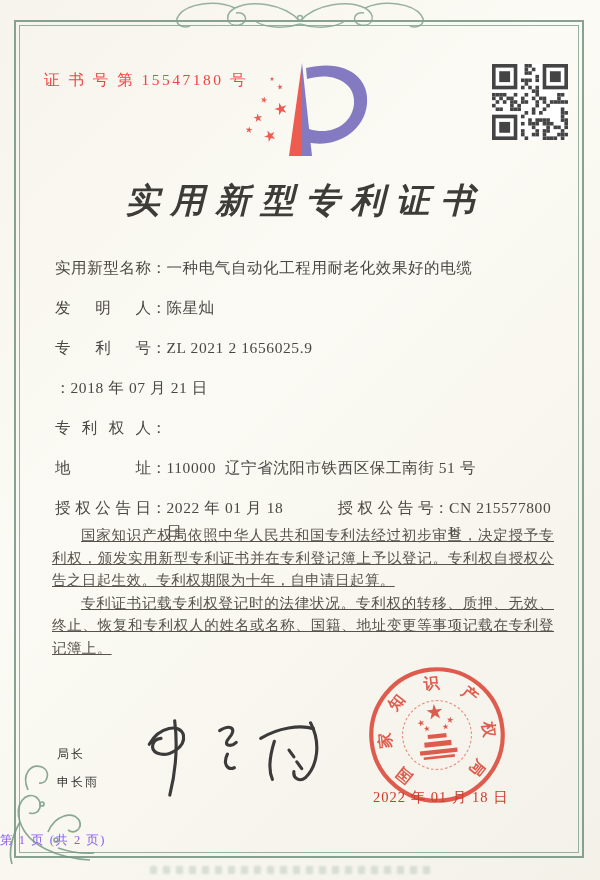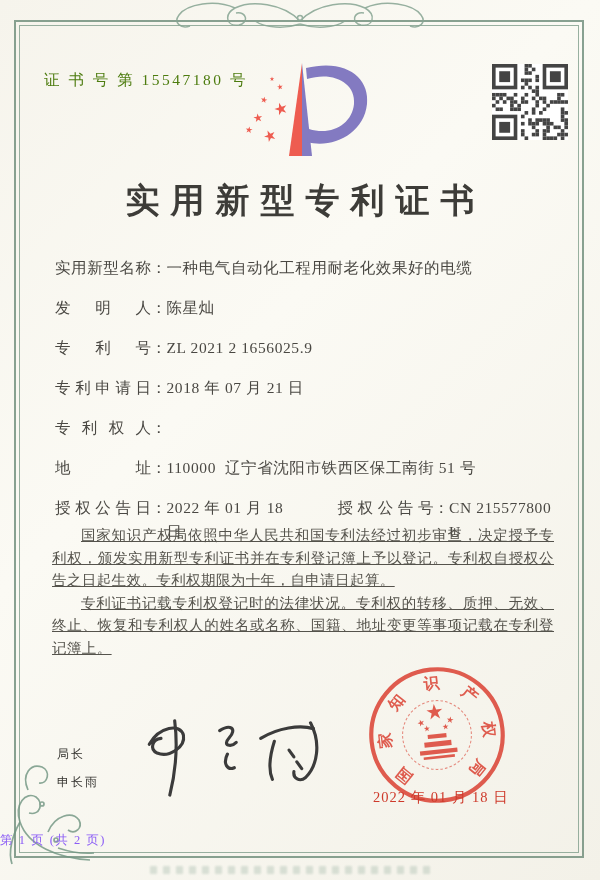--- a/index.html
+++ b/index.html
@@ -11,25 +11,25 @@
   .frame-outer{position:absolute;left:14px;top:20px;right:16px;bottom:22px;
        border:2px solid rgba(104,136,117,.78);pointer-events:none;}
   .frame-inner{position:absolute;left:3px;top:3px;right:3px;bottom:3px;
        border:1px solid rgba(128,158,139,.8);}
   .ornament-top{position:absolute;left:50%;top:-2px;transform:translateX(-50%);}
   .ornament-corner{position:absolute;left:-2px;top:760px;}
   .ghost-strip{position:absolute;left:150px;right:170px;top:866px;height:8px;opacity:.28;
        background:repeating-linear-gradient(90deg,#8aa795 0 7px,transparent 7px 13px);
        filter:blur(1.2px);}
   
-  .cert-no{position:absolute;left:44px;top:70px;font-size:15.5px;letter-spacing:2.5px;color:#4d7c0f;}
+  .cert-no{position:absolute;left:44px;top:70px;font-size:15.5px;letter-spacing:2.5px;color:#ef4444;}
   .logo{position:absolute;left:228px;top:56px;}
   .qr{position:absolute;left:492px;top:64px;}
   .title{position:absolute;left:0;right:0;top:178px;text-align:center;
-       font-size:34px;font-weight:600;letter-spacing:11px;text-indent:11px;color:#3d3c38;}
+       font-size:34px;font-weight:600;letter-spacing:11px;text-indent:11px;color:#3d3c38;font-style:italic;}
   
   .fields{position:absolute;left:55px;right:40px;top:256px;font-size:15.5px;color:#4a4843;}
   .row{display:flex;align-items:flex-start;line-height:24px;margin-bottom:16px;white-space:pre-wrap;}
   .lbl{display:inline-block;width:96px;text-align:justify;text-align-last:justify;flex:0 0 96px;}
   .colon{flex:0 0 auto;}
   .val{flex:0 1 auto;letter-spacing:.6px;}
   .grant-right{margin-left:38px;display:flex;align-items:baseline;white-space:pre-wrap;}
   
   .body-text{position:absolute;left:52px;right:46px;top:524px;
        font-size:14.5px;line-height:22.5px;color:#55534c;text-align:justify;letter-spacing:.4px;}
@@ -227,21 +227,21 @@
     <div class="row">
       <span class="lbl">实用新型名称</span><span class="colon">：</span><span class="val">一种电气自动化工程用耐老化效果好的电缆</span>
     </div>
     <div class="row">
       <span class="lbl">发明人</span><span class="colon">：</span><span class="val">陈星灿</span>
     </div>
     <div class="row">
       <span class="lbl">专利号</span><span class="colon">：</span><span class="val">ZL 2021 2 1656025.9</span>
     </div>
     <div class="row">
-      <span class="lbl">专利申请日</span><span class="colon">：</span><span class="val">2018 年 07 月 21 日</span>
+      <span class="colon">：</span><span class="val">2018 年 07 月 21 日</span>
     </div>
     <div class="row">
       <span class="lbl">专利权人</span><span class="colon">：</span>
     </div>
     <div class="row">
       <span class="lbl">地址</span><span class="colon">：</span><span class="val">110000  辽宁省沈阳市铁西区保工南街 51 号</span>
     </div>
     <div class="row">
       <span class="lbl">授权公告日</span><span class="colon">：</span><span class="val">2022 年 01 月 18 日</span>
       <span class="grant-right">

